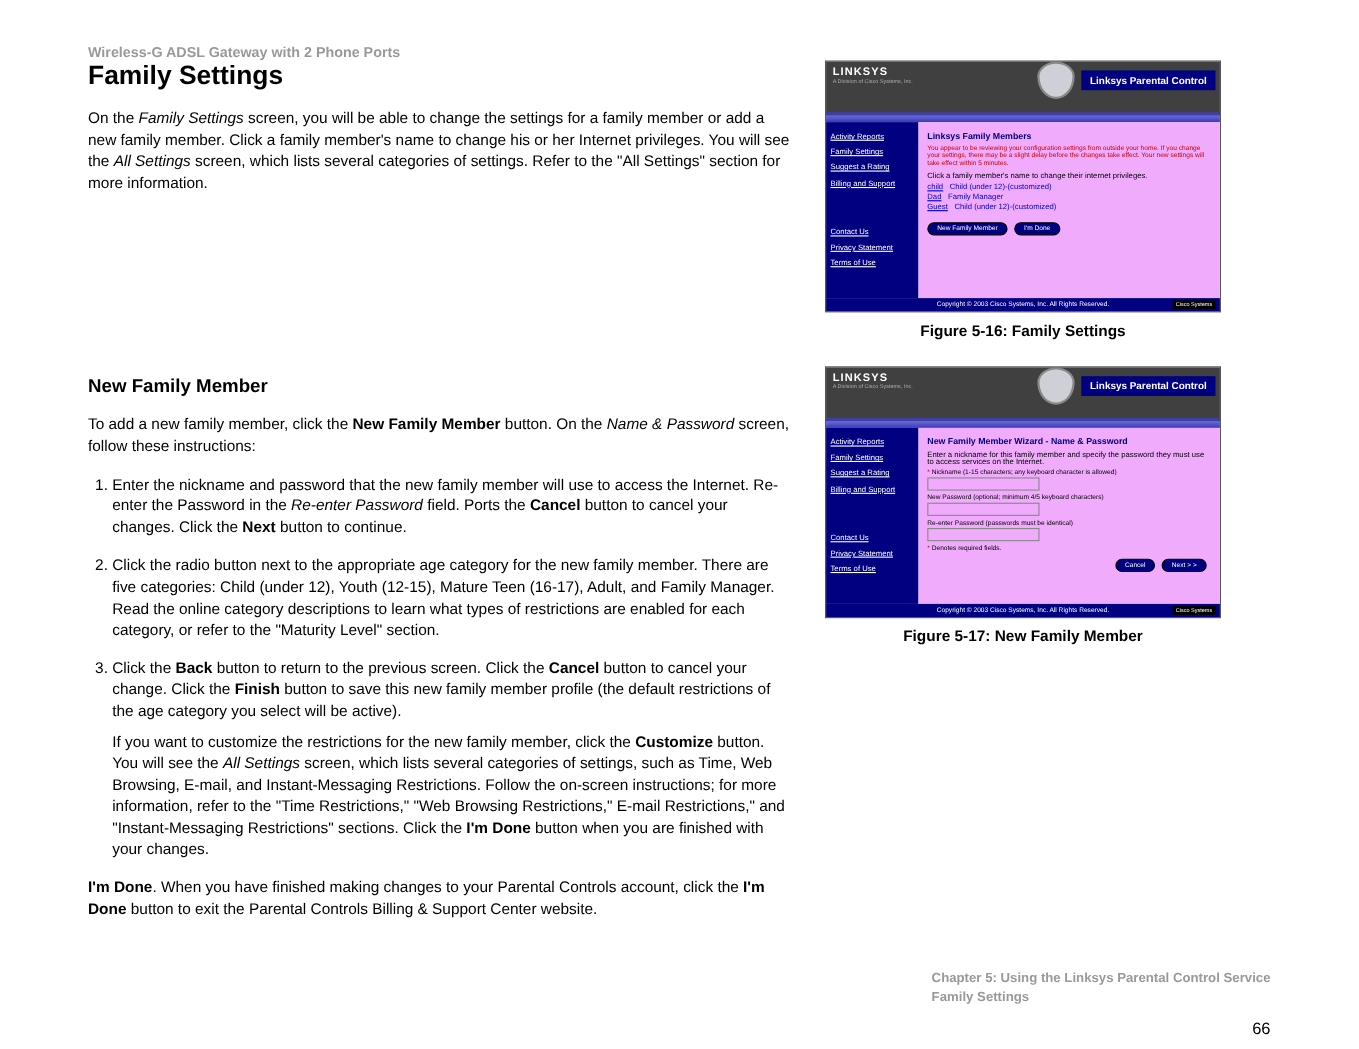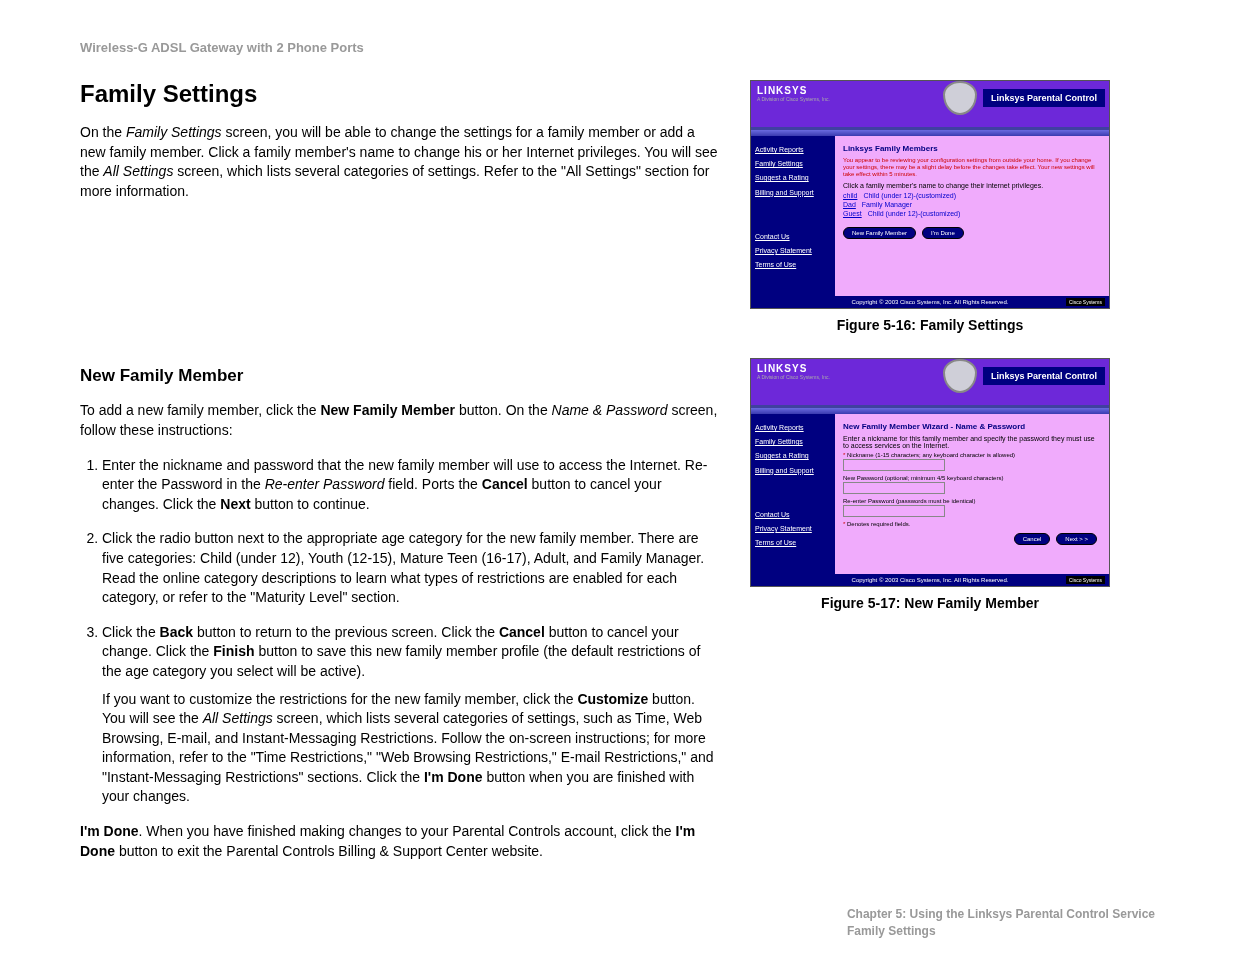--- a/index.html
+++ b/index.html
@@ -8,21 +8,20 @@
     padding: 40px 80px 30px 80px;
     font-family: Arial, Helvetica, sans-serif;
     color: #000;
     width: 1235px;
     box-sizing: border-box;
   }
   .header-line {
     color: #999999;
     font-size: 13px;
     font-weight: bold;
-    margin-bottom: 25px;
   }
   .main-content {
     display: flex;
     gap: 30px;
   }
   .text-col {
     flex: 0 0 640px;
   }
   .fig-col {
     flex: 0 0 360px;
@@ -56,21 +55,21 @@
 
   
   .screenshot {
     border: 1px solid #555;
     background: #fff;
     font-size: 8px;
     color: #000;
     margin-bottom: 8px;
   }
   .ss-top {
-    background: #6d28d9;
+    background: #404040;
     border-bottom: 3px solid #4040a0;
     padding: 4px 6px;
     position: relative;
     height: 38px;
   }
   .ss-logo {
     color: #fff;
     font-weight: bold;
     font-size: 10px;
     letter-spacing: 1px;

